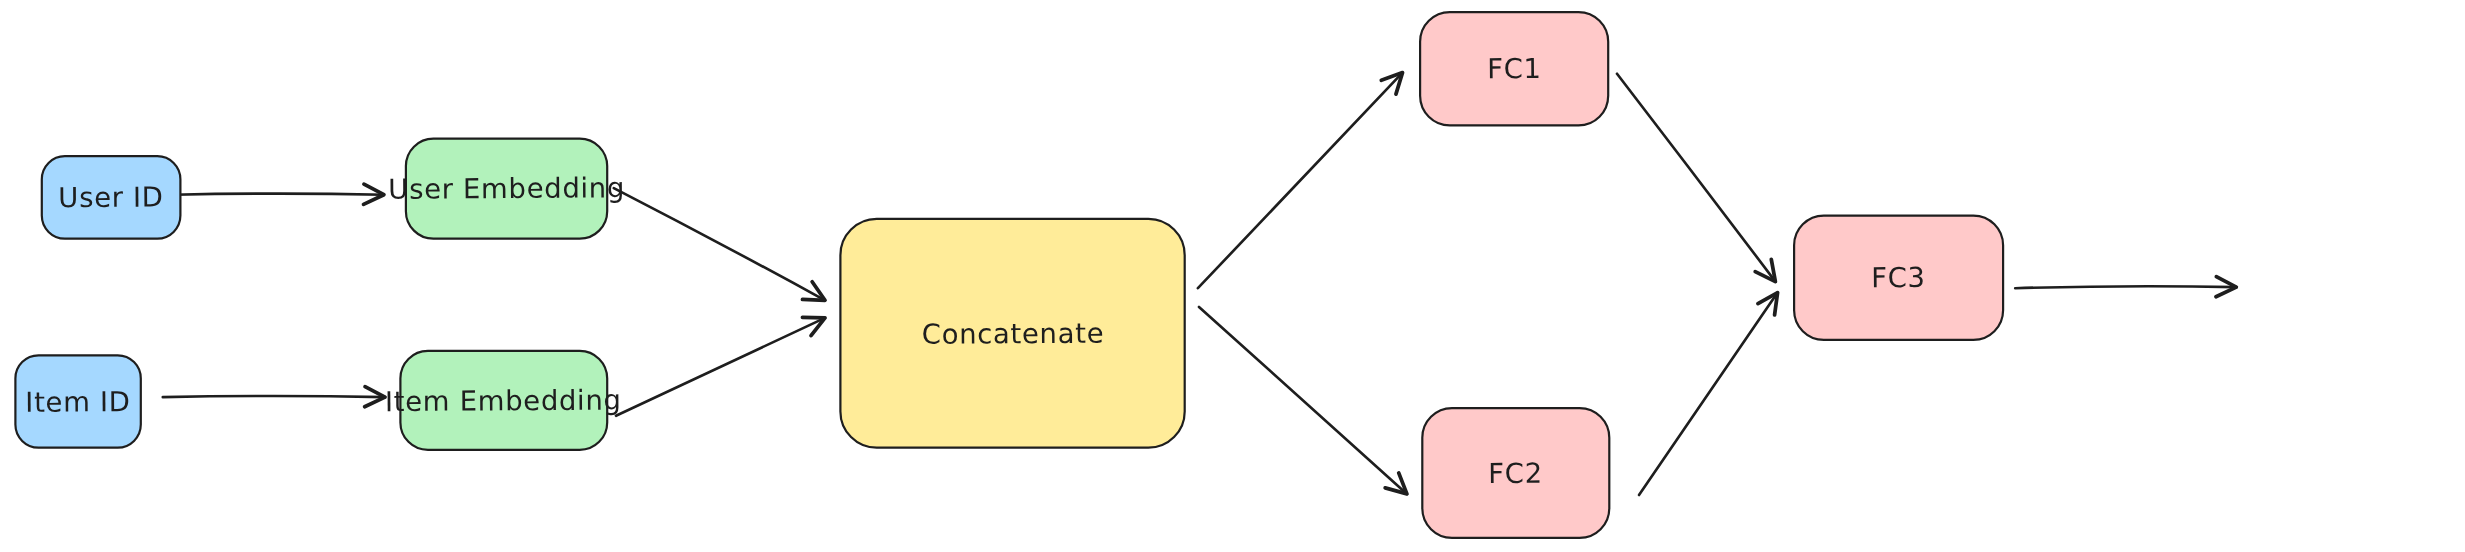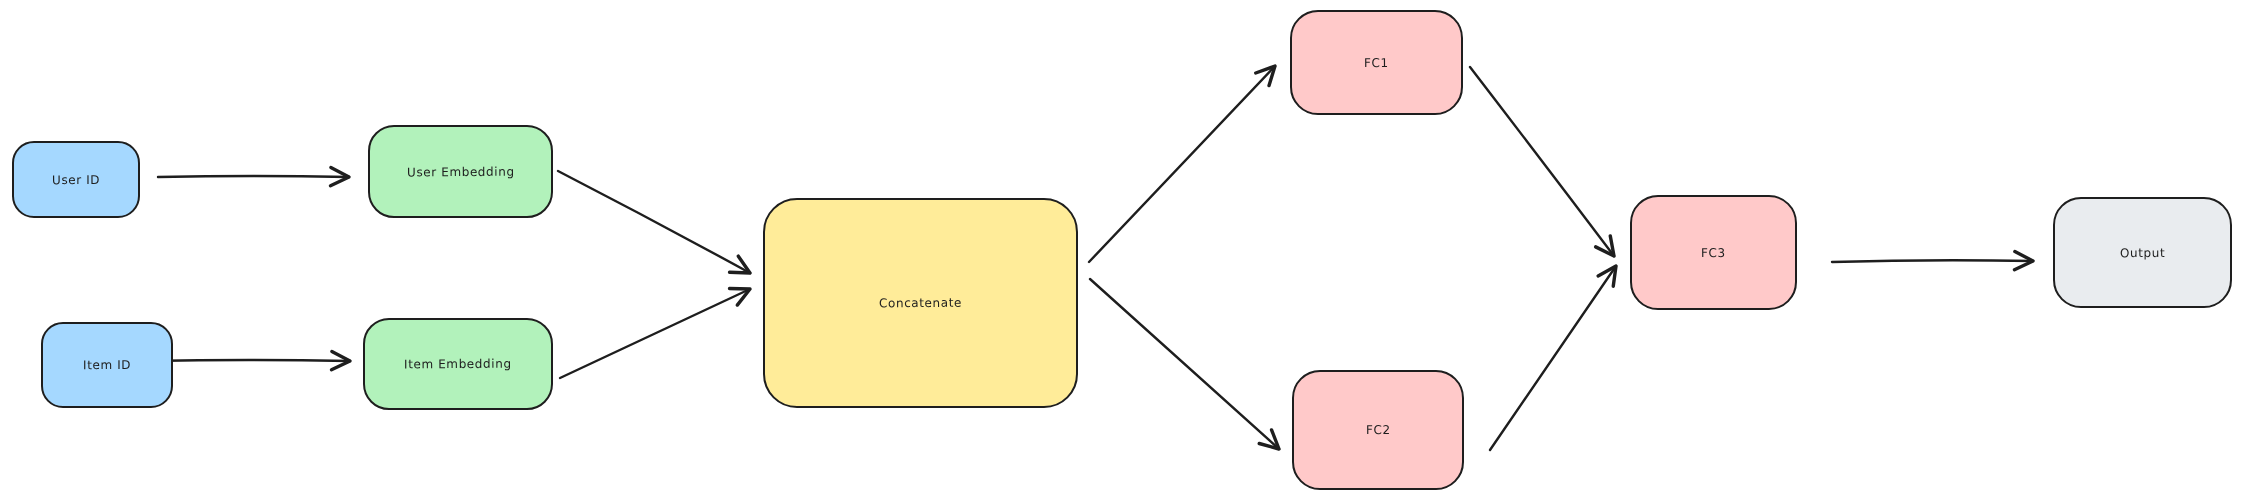--- a/index.html
+++ b/index.html
@@ -32,37 +32,37 @@
   }
   .node {
     position: absolute;
     box-sizing: border-box;
     border: 2.5px solid #1e1e1e;
     display: flex;
     align-items: center;
     justify-content: center;
     text-align: center;
     color: #1e1e1e;
-    font-size: 12px;
+    font-size: 25px;
     letter-spacing: 0.6px;
     cursor: default;
   }
   .node span {
     transform: rotate(-0.4deg);
     white-space: nowrap;
   }
   
   #n-user-id        { left: 12px;   top: 141px; width: 128px; height: 77px;  border-radius: 22px; }
-  #n-item-id        { left: 13px;   top: 322px; width: 132px; height: 86px;  border-radius: 22px; margin-left: 28px; }
+  #n-item-id        { left: 13px;   top: 322px; width: 116px; height: 86px;  border-radius: 22px; }
   #n-user-embedding { left: 368px;  top: 125px; width: 185px; height: 93px;  border-radius: 26px; }
   #n-item-embedding { left: 363px;  top: 318px; width: 190px; height: 92px;  border-radius: 26px; }
   #n-concatenate    { left: 763px;  top: 198px; width: 315px; height: 210px; border-radius: 34px; }
   #n-fc1            { left: 1290px; top: 10px;  width: 173px; height: 105px; border-radius: 28px; }
   #n-fc2            { left: 1292px; top: 370px; width: 172px; height: 120px; border-radius: 28px; }
-  #n-fc3            { left: 1630px; top: 195px; width: 167px; height: 115px; border-radius: 28px; }
+  #n-fc3            { left: 1630px; top: 195px; width: 192px; height: 115px; border-radius: 28px; }
   #n-output         { left: 2053px; top: 197px; width: 179px; height: 111px; border-radius: 28px; }
 </style>
 </head>
 <body>
 
 <div id="canvas">
 
   <svg id="edge-layer" viewBox="0 0 2241 502" xmlns="http://www.w3.org/2000/svg">
     <defs>
       <marker id="ah" viewBox="0 0 22 22" refX="19" refY="11" markerWidth="12" markerHeight="12" orient="auto-start-reverse">
@@ -73,21 +73,21 @@
     <path class="edge" d="M148 361 Q249 359 350 361" marker-end="url(#ah)"></path>
     <path class="edge" d="M558 171 Q655 221 750 273" marker-end="url(#ah)"></path>
     <path class="edge" d="M560 378 Q656 333 750 289" marker-end="url(#ah)"></path>
     <path class="edge" d="M1089 262 Q1183 163 1275 66" marker-end="url(#ah)"></path>
     <path class="edge" d="M1090 279 Q1185 364 1279 449" marker-end="url(#ah)"></path>
     <path class="edge" d="M1470 67 Q1543 162 1614 256" marker-end="url(#ah)"></path>
     <path class="edge" d="M1490 450 Q1554 357 1616 266" marker-end="url(#ah)"></path>
     <path class="edge" d="M1832 262 Q1933 259 2033 261" marker-end="url(#ah)"></path>
   </svg>
 
-  <div class="node" id="n-user-id" style="background-color: rgb(165, 216, 255);">
+  <div class="node" id="n-user-id" style="background-color: rgb(165, 216, 255); margin-left: 25px;">
     <span>User ID</span>
   </div>
 
   <div class="node" id="n-item-id" style="background-color: rgb(165, 216, 255);">
     <span>Item ID</span>
   </div>
 
   <div class="node" id="n-user-embedding" style="background-color: rgb(178, 242, 187);">
     <span>User Embedding</span>
   </div>
@@ -105,17 +105,14 @@
   </div>
 
   <div class="node" id="n-fc2" style="background-color: rgb(255, 201, 201);">
     <span>FC2</span>
   </div>
 
   <div class="node" id="n-fc3" style="background-color: rgb(255, 201, 201);">
     <span>FC3</span>
   </div>
 
-  <div class="node" id="n-output" style="background-color: rgb(233, 236, 239);">
-    <span>Output</span>
-  </div>
 
 </div>
 
 </body></html>

